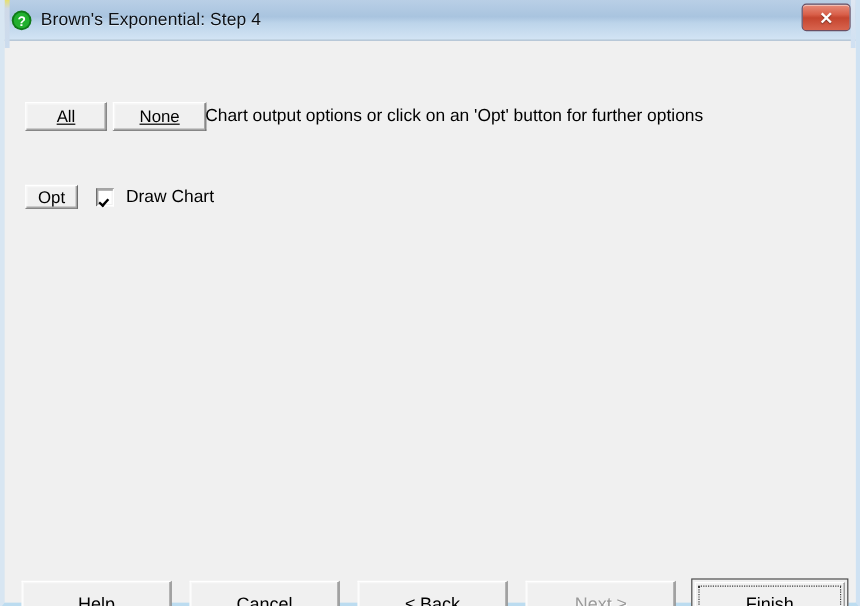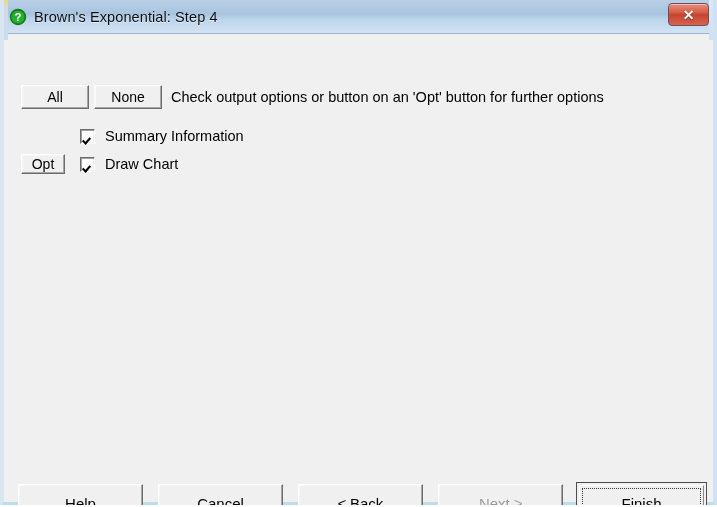--- a/index.html
+++ b/index.html
@@ -146,21 +146,21 @@
   
   .tb-all {
     position: absolute;
     left: 17px; top: 51px;
     width: 68px; height: 24px;
     font-size: 14px;
   }
   .tb-none {
     position: absolute;
     left: 90px; top: 51px;
-    width: 68px; height: 24px;
+    width: 78px; height: 24px;
     font-size: 14px;
   }
   .hint {
     position: absolute;
     left: 167px; top: 55px;
     font-size: 14.5px;
     color: #000000;
     white-space: nowrap;
     font-family: "Liberation Sans", sans-serif;
   }
@@ -260,21 +260,21 @@
     height: calc(100% - 6px);
     border: 1px dotted #3a3a3a;
     display: flex;
     align-items: center;
     justify-content: center;
     font-size: 15px;
     color: #000000;
     font-family: "Liberation Sans", sans-serif;
   }
 
-  .u { }
+  .u { text-decoration: underline; }
   .lbl { white-space: nowrap; }
 </style>
 </head>
 <body>
 
 <div class="window">
 
   <div class="glass-edge-left"></div>
   <div class="glass-edge-right"></div>
 
@@ -293,30 +293,26 @@
   </div>
 
   <div class="client">
 
     <div class="btn95 tb-all">
       <span class="u lbl">All</span>
     </div>
     <div class="btn95 tb-none">
       <span class="u lbl">None</span>
     </div>
-    <div class="hint">Check output options or button on an 'Opt' button for further options</div>
+    <div class="hint">Chart output options or click on an 'Opt' button for further options</div>
 
     <div class="btn95 opt-btn">
       <span class="lbl">Opt</span>
     </div>
 
-    <div class="chk-row r1">
-      <div class="checkbox checked"></div>
-      <div class="chk-label">Summary Information</div>
-    </div>
 
     <div class="chk-row r2">
       <div class="checkbox checked"></div>
       <div class="chk-label">Draw Chart</div>
     </div>
 
     <div class="btn95 bottom-btn b-help">
       <span class="lbl"><span></span><span class="u">H</span><span>elp</span></span>
     </div>
 

